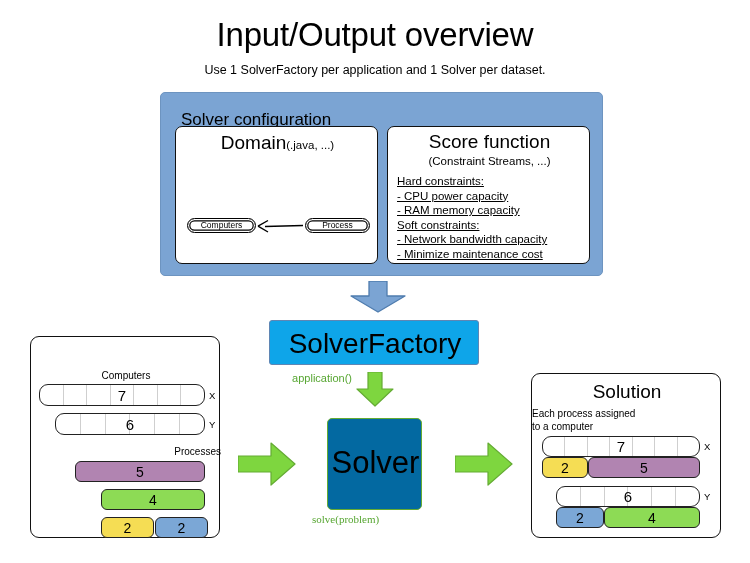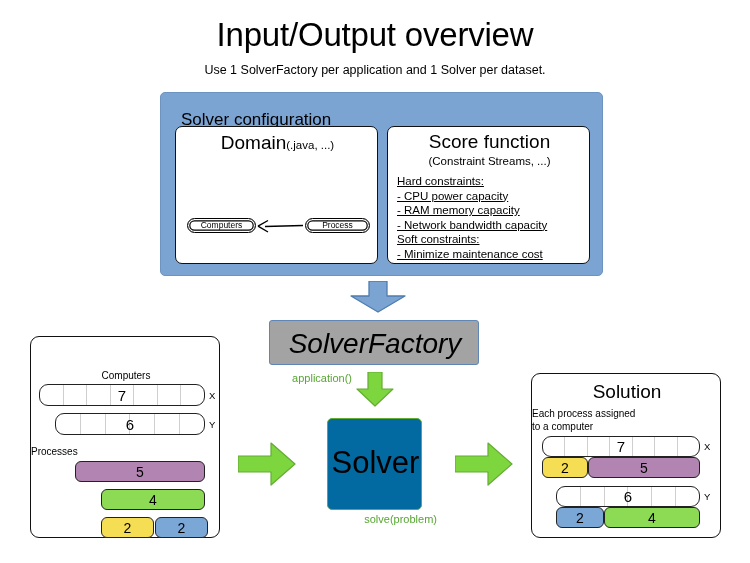--- a/index.html
+++ b/index.html
@@ -87,24 +87,23 @@
   #er-computer { left: 11px; top: 91px; width: 69px; }
   #er-process  { left: 129px; top: 91px; width: 65px; }
   #er-link     { left: 80px; top: 98px; width: 49px; height: 2px; }
 
   
   #arrow-config-to-factory { left: 348px; top: 281px; width: 60px; height: 32px; }
 
   
   #solverfactory-box {
     left: 269px; top: 320px; width: 210px; height: 45px;
-    background: #a3a3a3;
+    background: #0ea5e9;
     border: 1px solid #5f86b4;
     border-radius: 3px;
-    font-style: italic;
   }
   #solverfactory-label {
     left: 0; top: 4px; width: 210px; text-align: center;
     font-size: 28px; line-height: 37px;
   }
 
   
   #arrow-build { left: 355px; top: 372px; width: 40px; height: 35px; }
   #label-build {
     left: 286px; top: 371px; width: 66px;
@@ -118,23 +117,24 @@
     left: 327px; top: 418px; width: 95px; height: 92px;
     background: #0369a1;
     border: 1px solid #64ab33;
     border-radius: 5px;
   }
   #solver-label {
     left: 0; top: 23px; width: 95px; text-align: center;
     font-size: 31px; line-height: 42px;
   }
   #label-solve {
-    left: 312px; top: 512px; width: 125px; text-align: right;
+    left: 312px; top: 512px; width: 125px; text-align: left;
     font-size: 11px; line-height: 14px;
     color: #57a632;
+    font-family: Liberation Serif, serif;
   }
 
   
   #arrow-problem-to-solver { left: 238px; top: 440px; width: 58px; height: 48px; }
   #arrow-solver-to-solution { left: 455px; top: 440px; width: 58px; height: 48px; }
 
   
   #problem-card {
     left: 30px; top: 336px; width: 190px; height: 202px;
     background: #fff;
@@ -143,21 +143,21 @@
   }
   #problem-title {
     left: 0; top: 5px; width: 190px; text-align: center;
     font-size: 19px; line-height: 25px;
   }
   #problem-computers-label {
     left: 0; top: 32px; width: 190px; text-align: center;
     font-size: 10px; line-height: 13px;
   }
   #problem-processes-label {
-    left: 0; top: 108px; width: 190px; text-align: left;
+    left: 0; top: 108px; width: 190px; text-align: right;
     font-size: 10px; line-height: 13px;
   }
 
   
   #solution-card {
     left: 531px; top: 373px; width: 190px; height: 165px;
     background: #fff;
     border: 1.4px solid #111;
     border-radius: 9px;
   }
@@ -227,22 +227,22 @@
     </svg>
   </div>
 
   <div class="abs inner-card" id="score-card">
     <div class="abs" id="score-heading">Score function</div>
     <div class="abs" id="score-subheading">(Constraint Streams, ...)</div>
     <div class="abs" id="score-list">
       <div>Hard constraints:</div>
       <div>- CPU power capacity</div>
       <div>- RAM memory capacity</div>
+      <div>Soft constraints:</div>
       <div>- Network bandwidth capacity</div>
-      <div>Soft constraints:</div>
       <div>- Minimize maintenance cost</div>
     </div>
   </div>
 </div>
 
 <svg class="abs" id="arrow-config-to-factory" viewBox="0 0 60 32">
   <path d="M 21 0 L 39 0 L 39 15 L 57 15 L 30 31 L 3 15 L 21 15 Z" fill="#7ba4d3" stroke="#4f7cae" stroke-width="1.3" stroke-linejoin="round"></path>
 </svg>
 
 <div class="abs" id="solverfactory-box">

